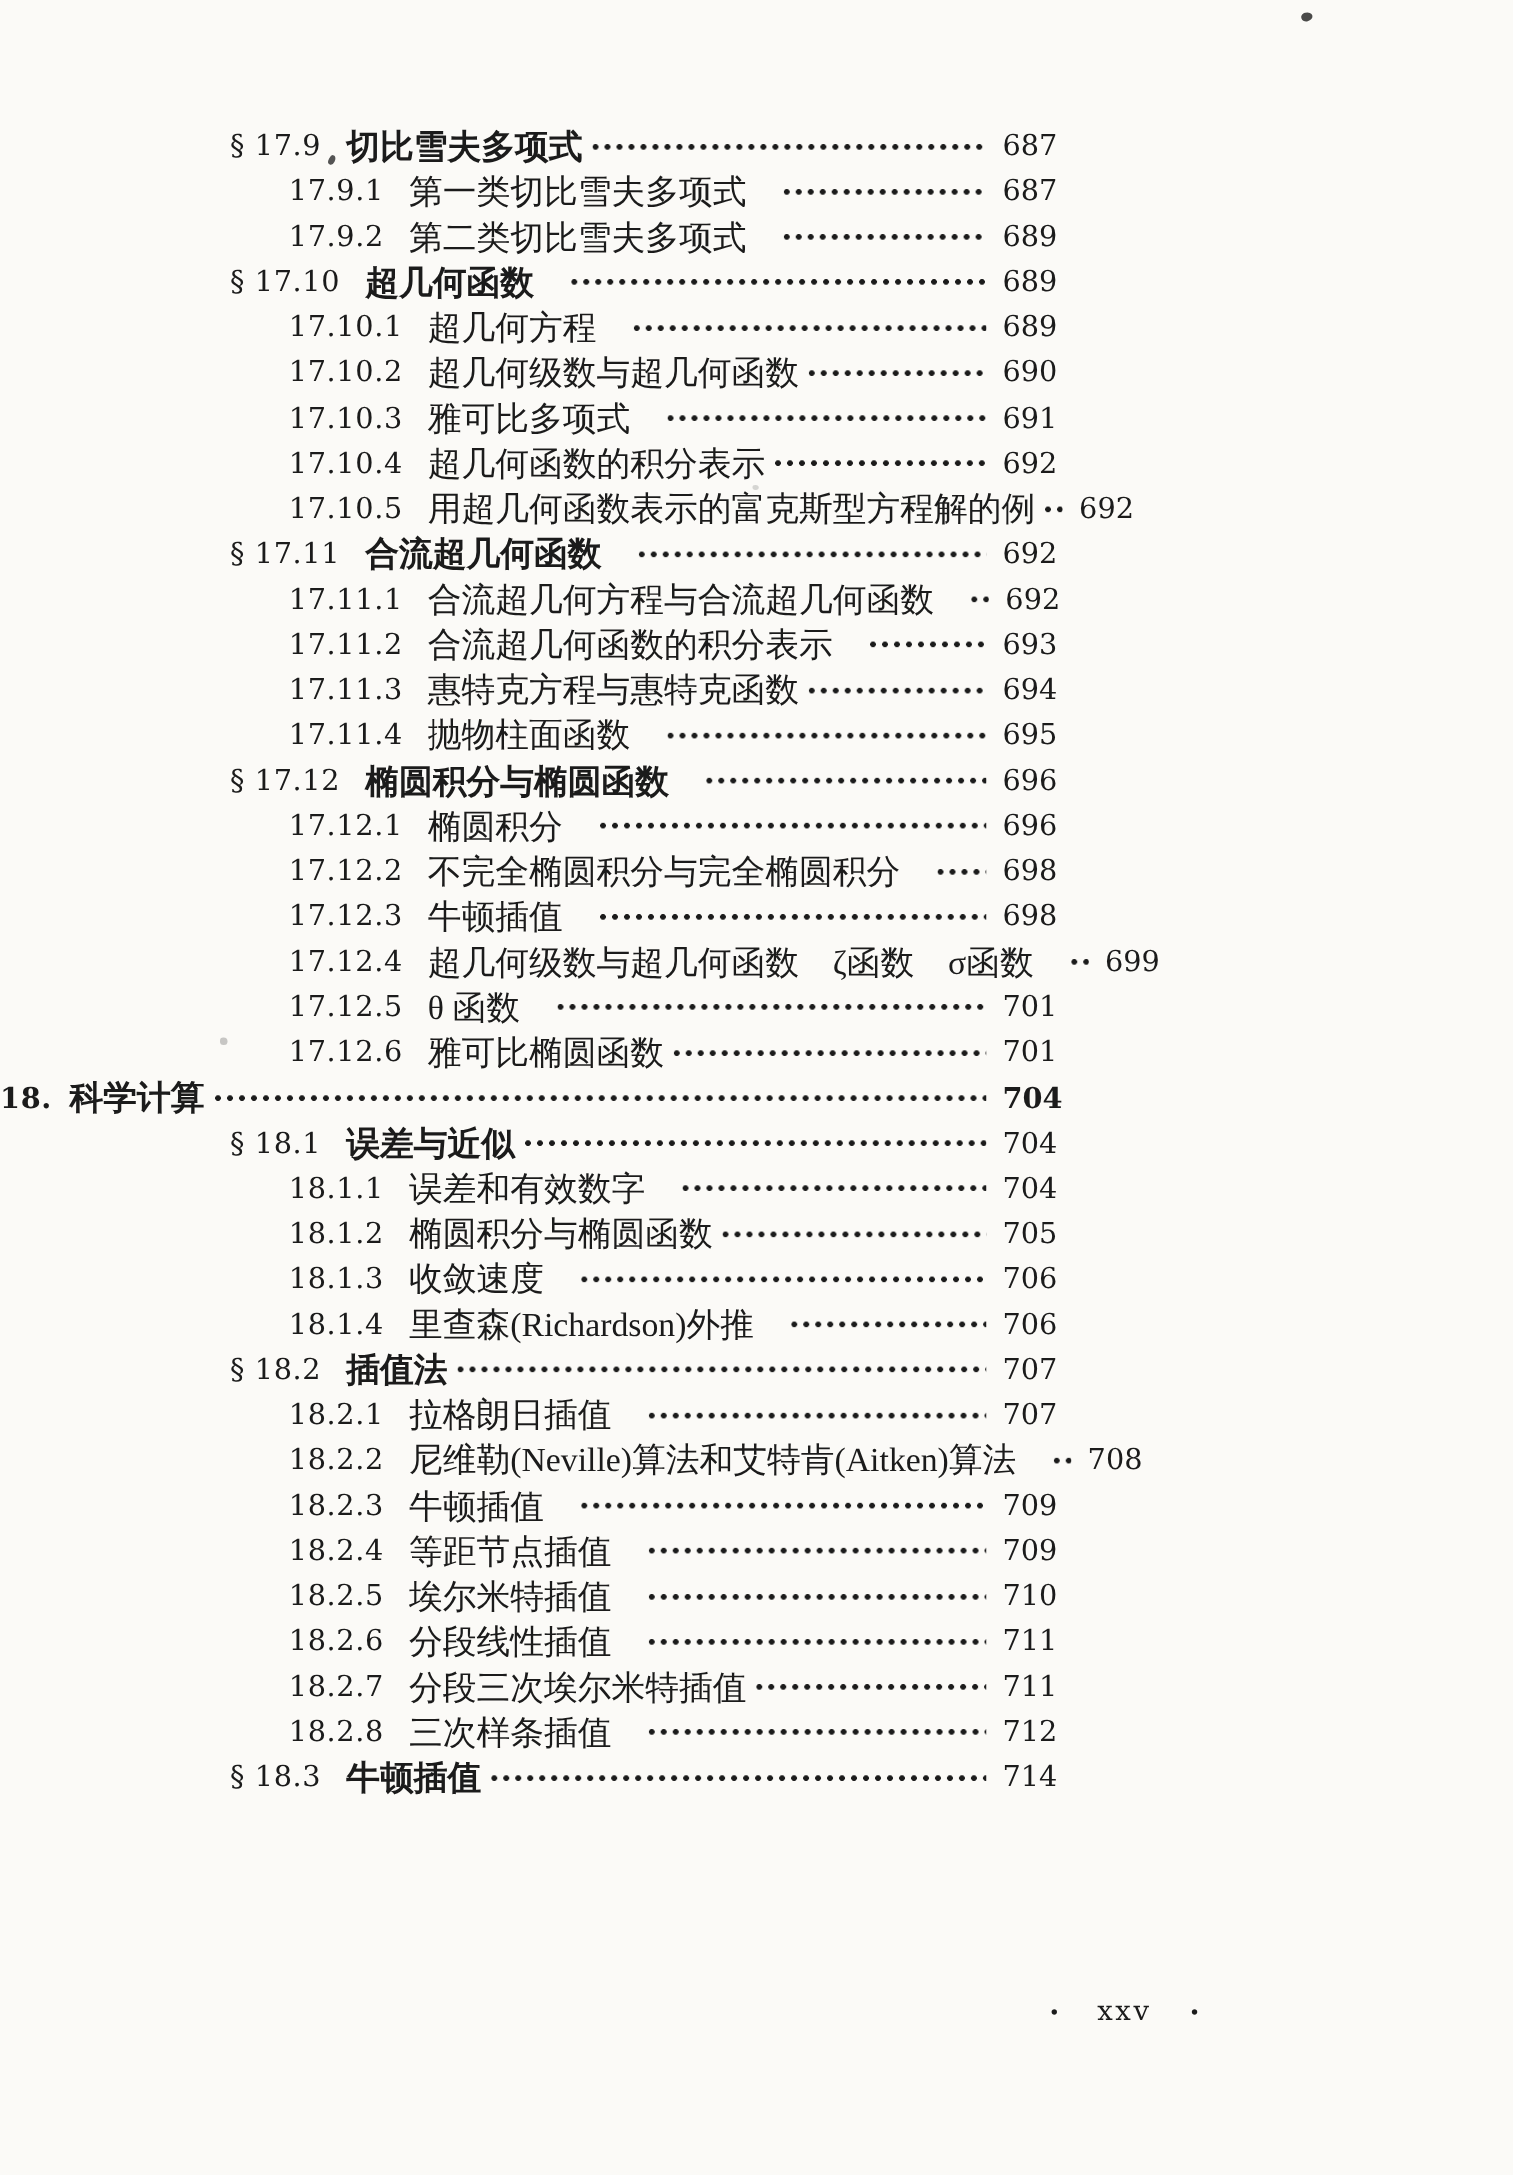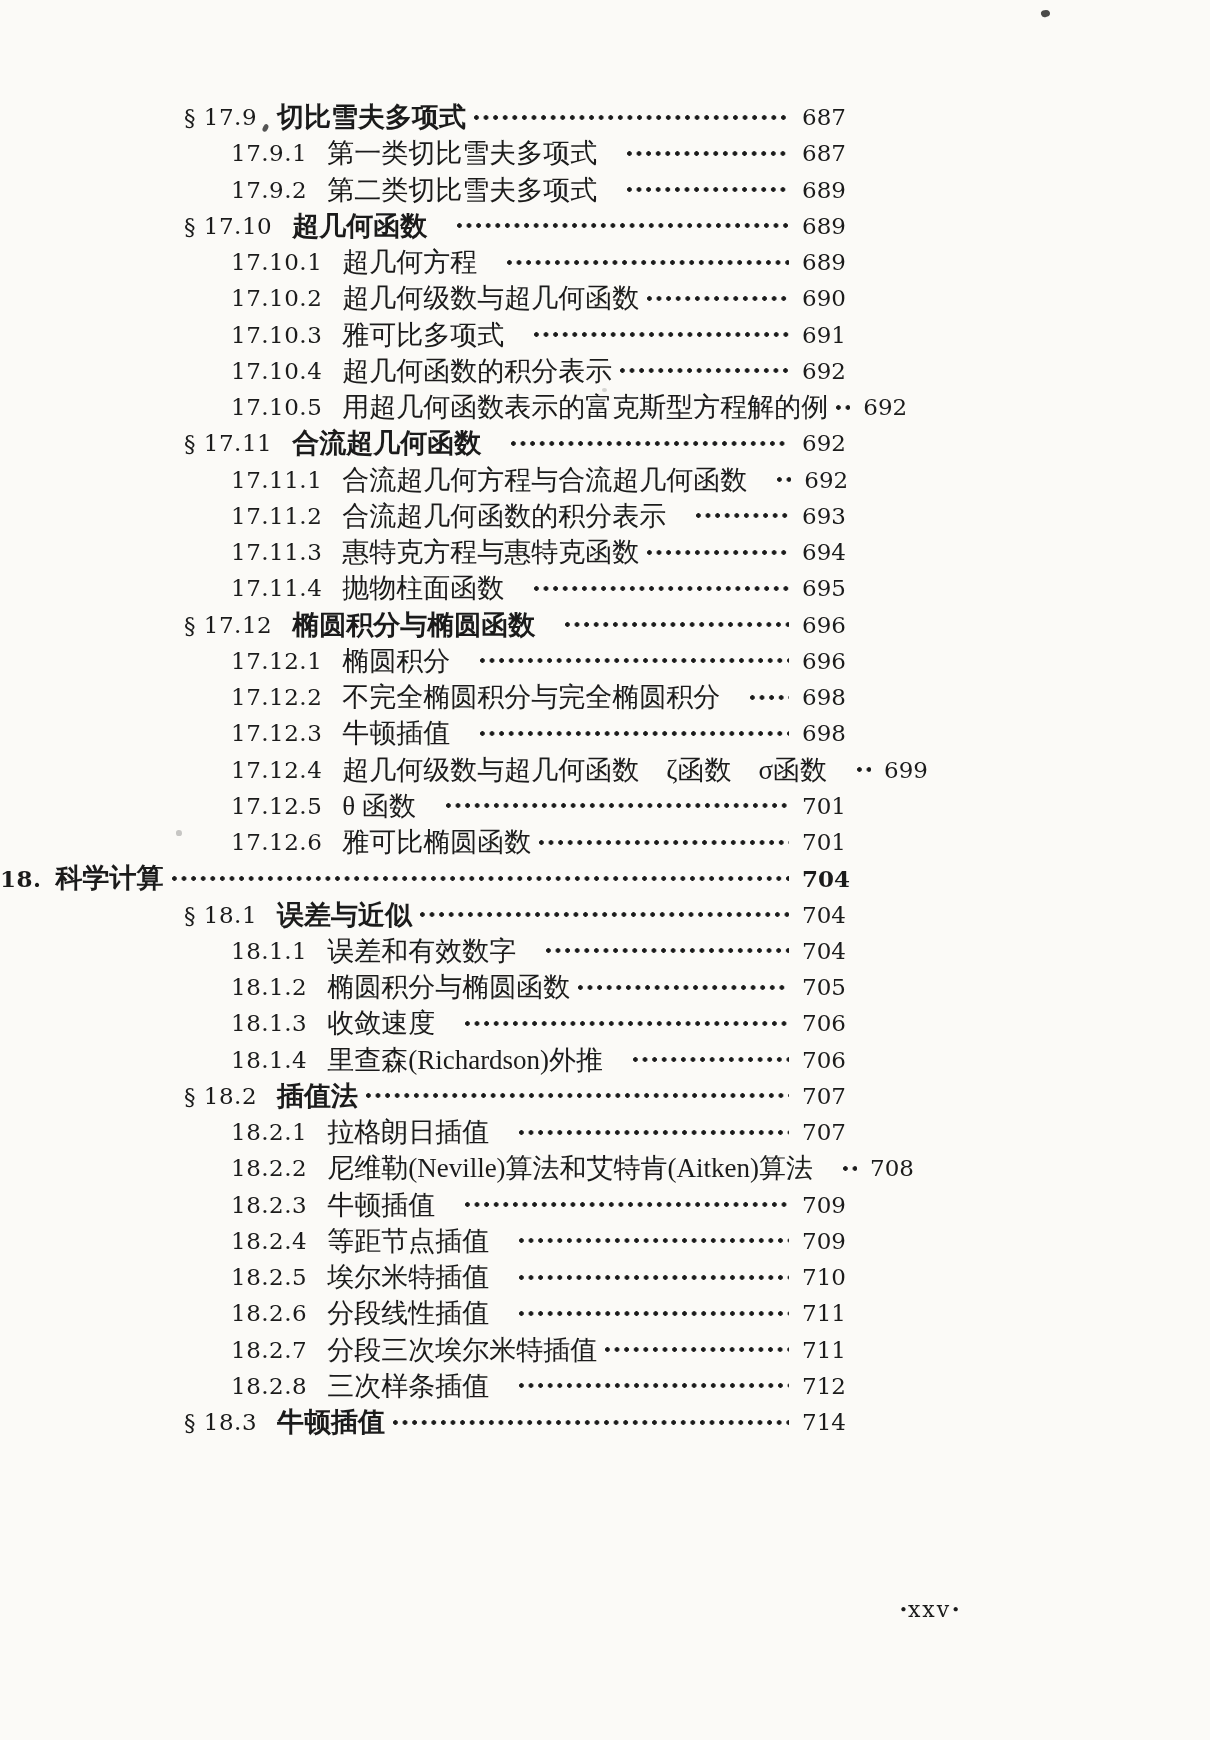--- a/index.html
+++ b/index.html
@@ -65,21 +65,21 @@
     position:absolute;
     top:1597px;
     right:118px;
     font-family:"DejaVu Serif", serif;
     font-size:22px;
     color:var(--ink);
     display:flex;
     align-items:center;
   }
   .footer .bullet{ font-size:15px; }
-  .footer .roman{ margin:0 0; letter-spacing:2px;text-align:center; }
+  .footer .roman{ margin:0 30px; letter-spacing:2px;text-align:center; }
   
   .speck{ position:absolute; background:#2a2a2a; border-radius:45% 55% 50% 50%; }
   .speck.s1{ left:263px; top:124px; width:5px; height:8px; transform:rotate(28deg); opacity:.8;}
   .speck.s2{ left:1041px; top:10px; width:9px; height:7px; opacity:.85; transform:rotate(-15deg);}
   .speck.s3{ left:1197px; top:20px; width:11px; height:17px; transform:rotate(20deg); opacity:.9;}
   .speck.s4{ left:176px; top:830px; width:6px; height:6px; opacity:.25;}
   .speck.s5{ left:602px; top:388px; width:5px; height:4px; opacity:.18;}
 </style>
 </head>
 <body>

